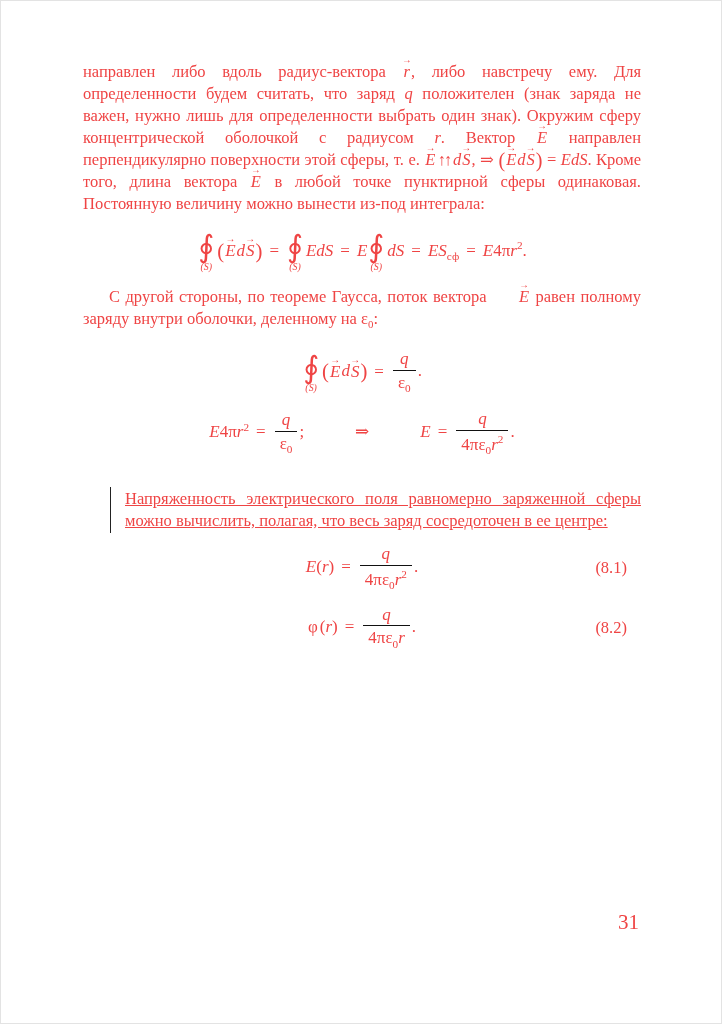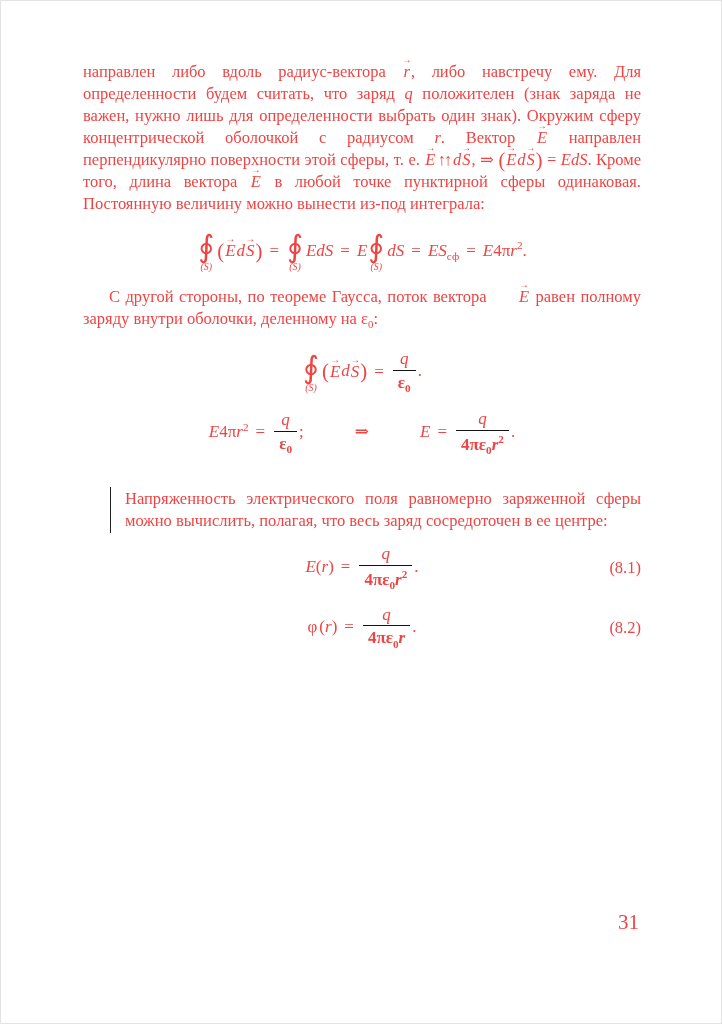--- a/index.html
+++ b/index.html
@@ -29,30 +29,30 @@
   .vec{display:inline-block;position:relative;padding:0 1px;}
   .vec .va{position:absolute;left:50%;top:-0.58em;transform:translateX(-50%);font-size:0.58em;line-height:1;font-style:normal;}
   .vec .vb{font-style:italic;}
   
   .oint{display:inline-flex;flex-direction:column;align-items:center;vertical-align:middle;margin:0 3px 0 1px;}
   .oint .osym{font-size:1.8em;line-height:0.95;font-family:"DejaVu Serif","DejaVu Sans",serif;}
   .oint .obelow{font-size:0.58em;font-style:italic;line-height:1;margin-top:1px;}
   
   .frac{display:inline-flex;flex-direction:column;align-items:center;vertical-align:middle;margin:0 2px;text-align:center;}
   .frac .num{padding:0 5px 2px;line-height:1.05;}
-  .frac .den{border-top:1px solid #111;padding:3px 5px 0;line-height:1.05;font-weight:bold;}
+  .frac .den{border-top:1px solid #111;padding:3px 5px 0;line-height:1.05;}
   .rel{padding:0 7px;}
   
   .formula{margin:15px 0;text-align:center;font-size:17px;line-height:1.35;}
   .formula.first{margin:17px 0 14px;}
   .formula.numbered{position:relative;margin:12px 0 14px;}
   .fmath{display:inline-block;}
-  .fnum{position:absolute;right:0;top:50%;transform:translateY(-50%);font-size:16.5px;}
+  .fnum{position:absolute;right:14px;top:50%;transform:translateY(-50%);font-size:16.5px;}
   
-  .quote{border-left:1.6px solid #222;margin:18px 0 8px 27px;padding:1px 0 1px 14px;}
+  .quote{border-left:1.6px solid #222;margin:18px 0 8px 27px;padding:1px 0 1px 14px;text-decoration:underline;}
   .quote.mt-lg{margin-top:30px;}
   .pageno{position:absolute;right:82px;bottom:88px;font-size:21px;}
 </style>
 </head>
 <body>
 
 <div class="page">
   <div class="content">
 
     <p class="para">направлен либо вдоль радиус-вектора <span class="vec"><span class="va">→</span><span class="vb">r</span></span>, либо навстречу ему. Для определенности будем считать, что заряд <span class="it">q</span> положителен (знак заряда не важен, нужно лишь для определенности выбрать один знак). Окружим сферу концентрической оболочкой с радиусом <span class="it">r</span>. Вектор <span class="vec"><span class="va">→</span><span class="vb">E</span></span> направлен перпендикулярно поверхности этой сферы, т. е. <span class="vec"><span class="va">→</span><span class="vb">E</span></span><span class="arrs">↑↑</span><span class="it">d</span><span class="vec"><span class="va">→</span><span class="vb">S</span></span>,  ⇒  <span class="bigp">(</span><span class="vec"><span class="va">→</span><span class="vb">E</span></span><span class="it">d</span><span class="vec"><span class="va">→</span><span class="vb">S</span></span><span class="bigp">)</span> = <span class="it">EdS</span>. Кроме того, длина вектора <span class="vec"><span class="va">→</span><span class="vb">E</span></span> в любой точке пунктирной сферы одинаковая. Постоянную величину можно вынести из-под интеграла:</p>

